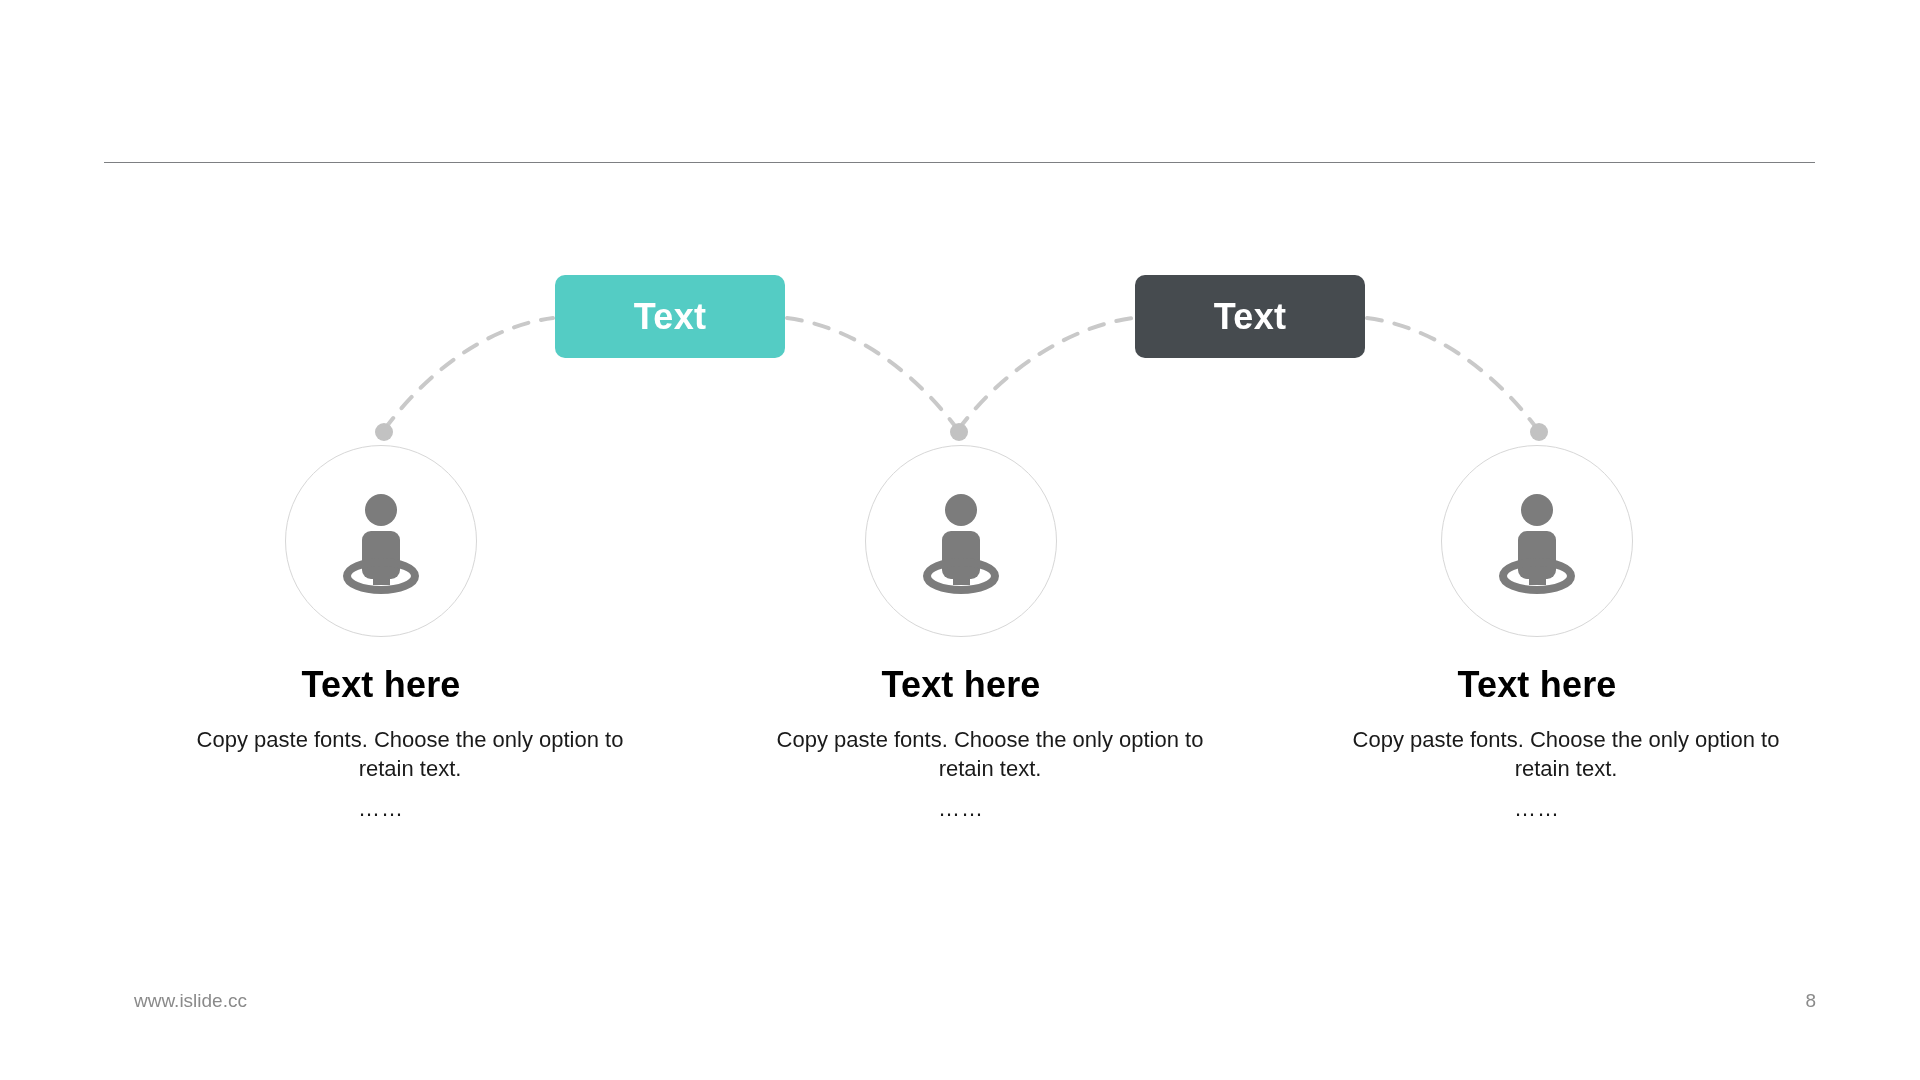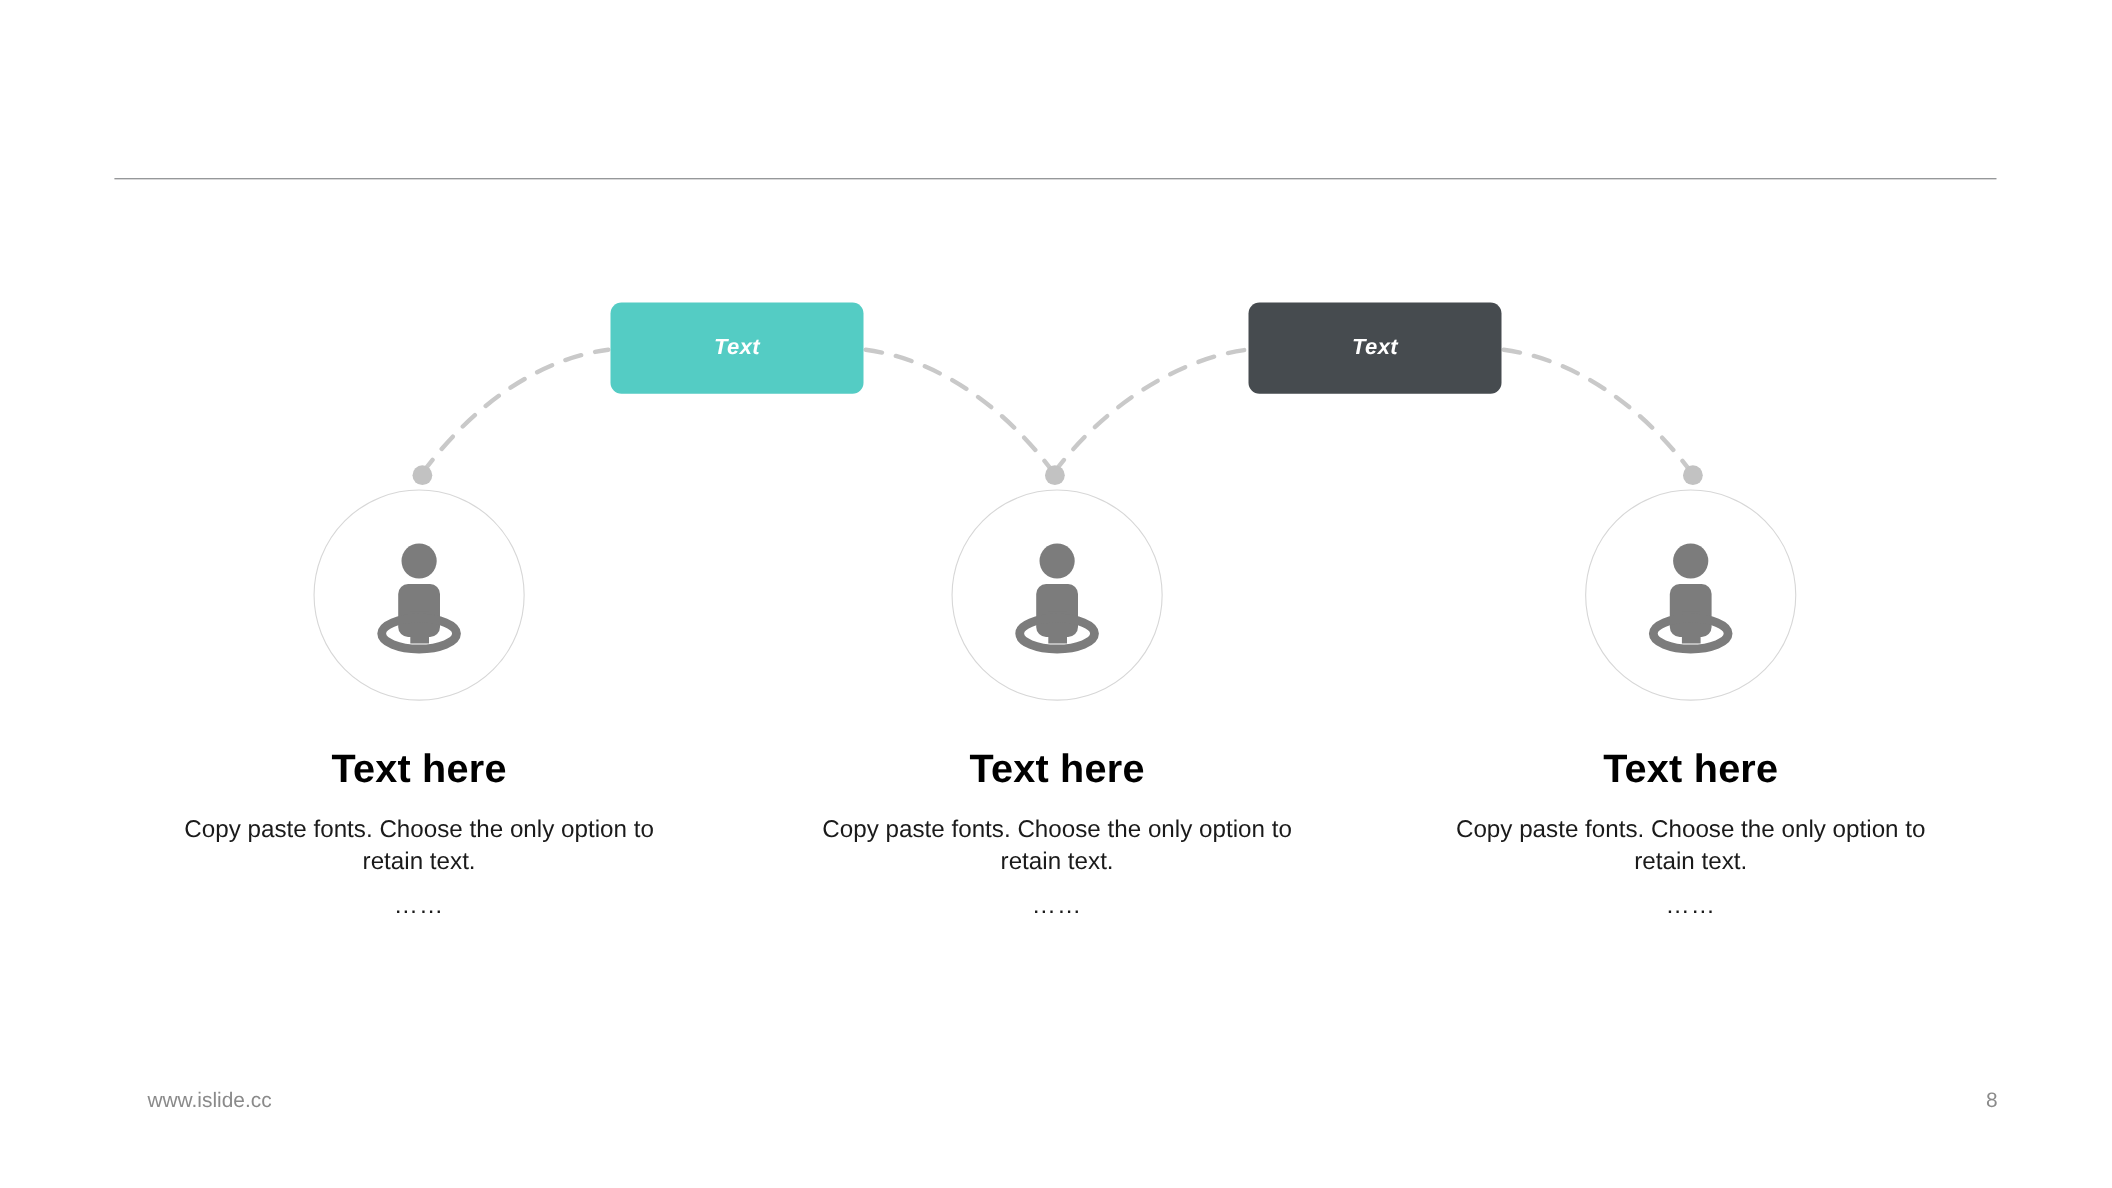--- a/index.html
+++ b/index.html
@@ -33,24 +33,23 @@
 
   
   .label-box {
     position: absolute;
     width: 230px; height: 83px;
     border-radius: 10px;
     display: flex;
     align-items: center;
     justify-content: center;
     color: #ffffff;
-    font-size: 20px;
+    font-size: 36px;
     font-weight: bold;
     letter-spacing: .3px;
-    font-style: italic;
   }
   .label-box.teal { left: 555px; top: 275px; background: #54ccc4; }
   .label-box.dark { left: 1135px; top: 275px; background: #464b4f; }
 
   
   .column {
     position: absolute;
     top: 445px;
     width: 440px;
     text-align: center;
@@ -65,33 +64,34 @@
     border: 1px solid #d7d7d7;
     border-radius: 50%;
     display: flex;
     align-items: center;
     justify-content: center;
     background: #ffffff;
   }
   .icon-circle svg { display: block; }
 
   .col-title {
-    margin-top: 42px;
+    margin-top: 28px;
     font-size: 36px;
     font-weight: bold;
     color: #000000;
     letter-spacing: .2px;
     line-height: 1.1;
   }
   .col-body {
     margin-top: 20px;
     font-size: 22px;
     color: #1a1a1a;
     line-height: 1.35;
     width: 440px;
+    margin-left: 29px;
   }
   .col-dots {
     margin-top: 12px;
     font-size: 22px;
     color: #1a1a1a;
     letter-spacing: 1px;
   }
 
   
   .footer-url {

